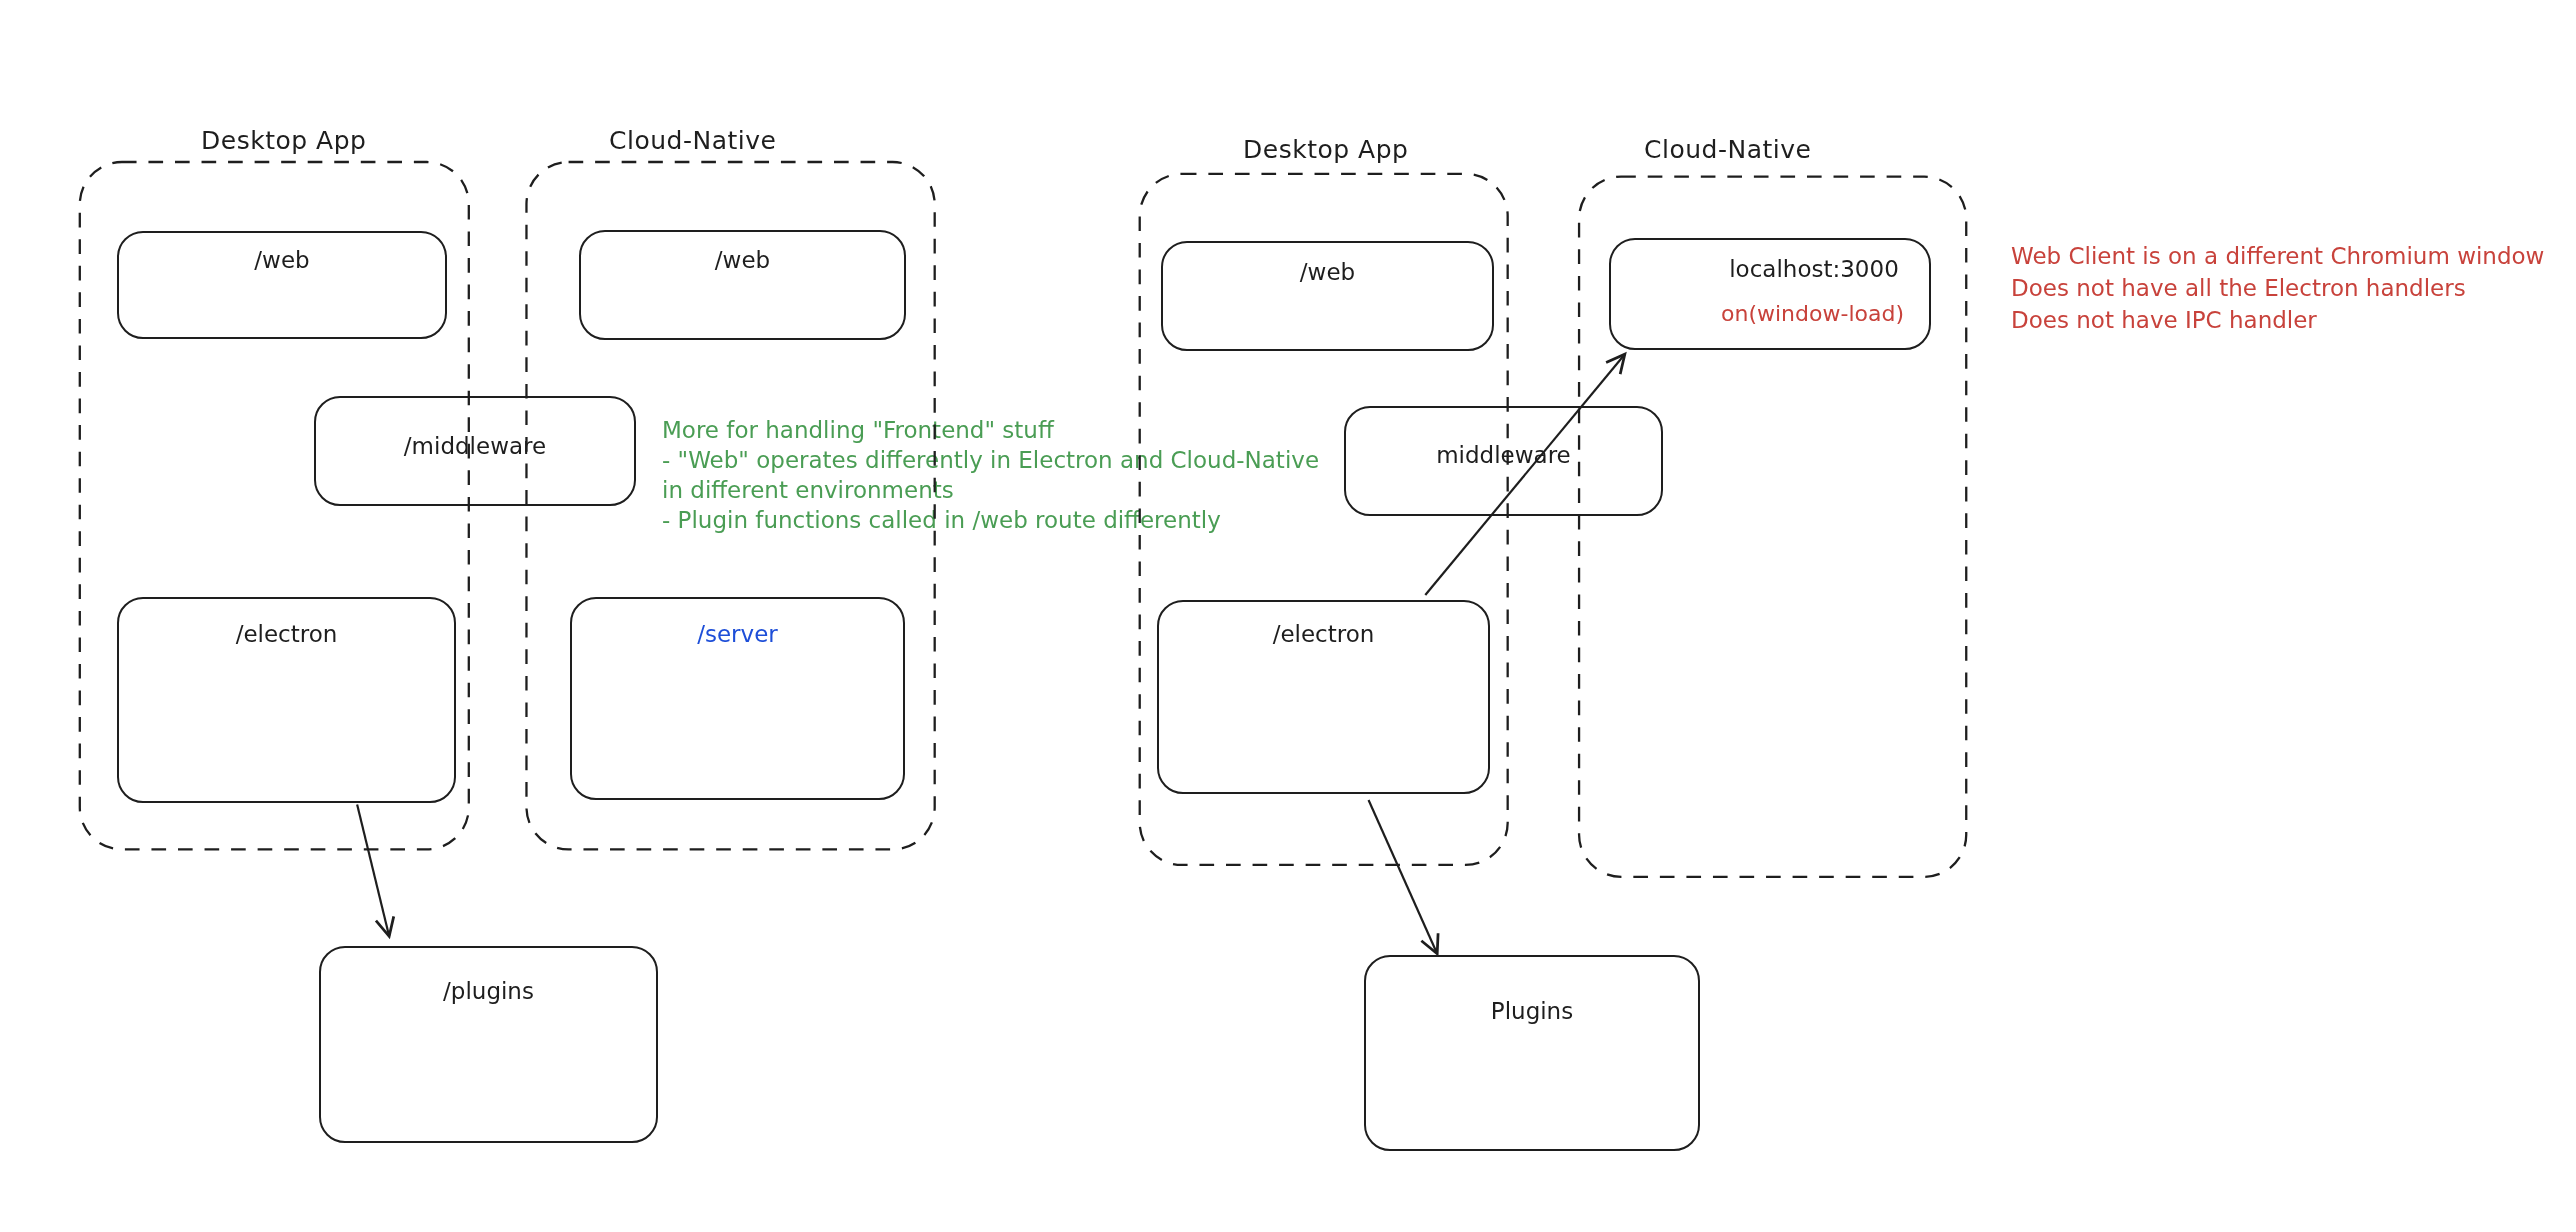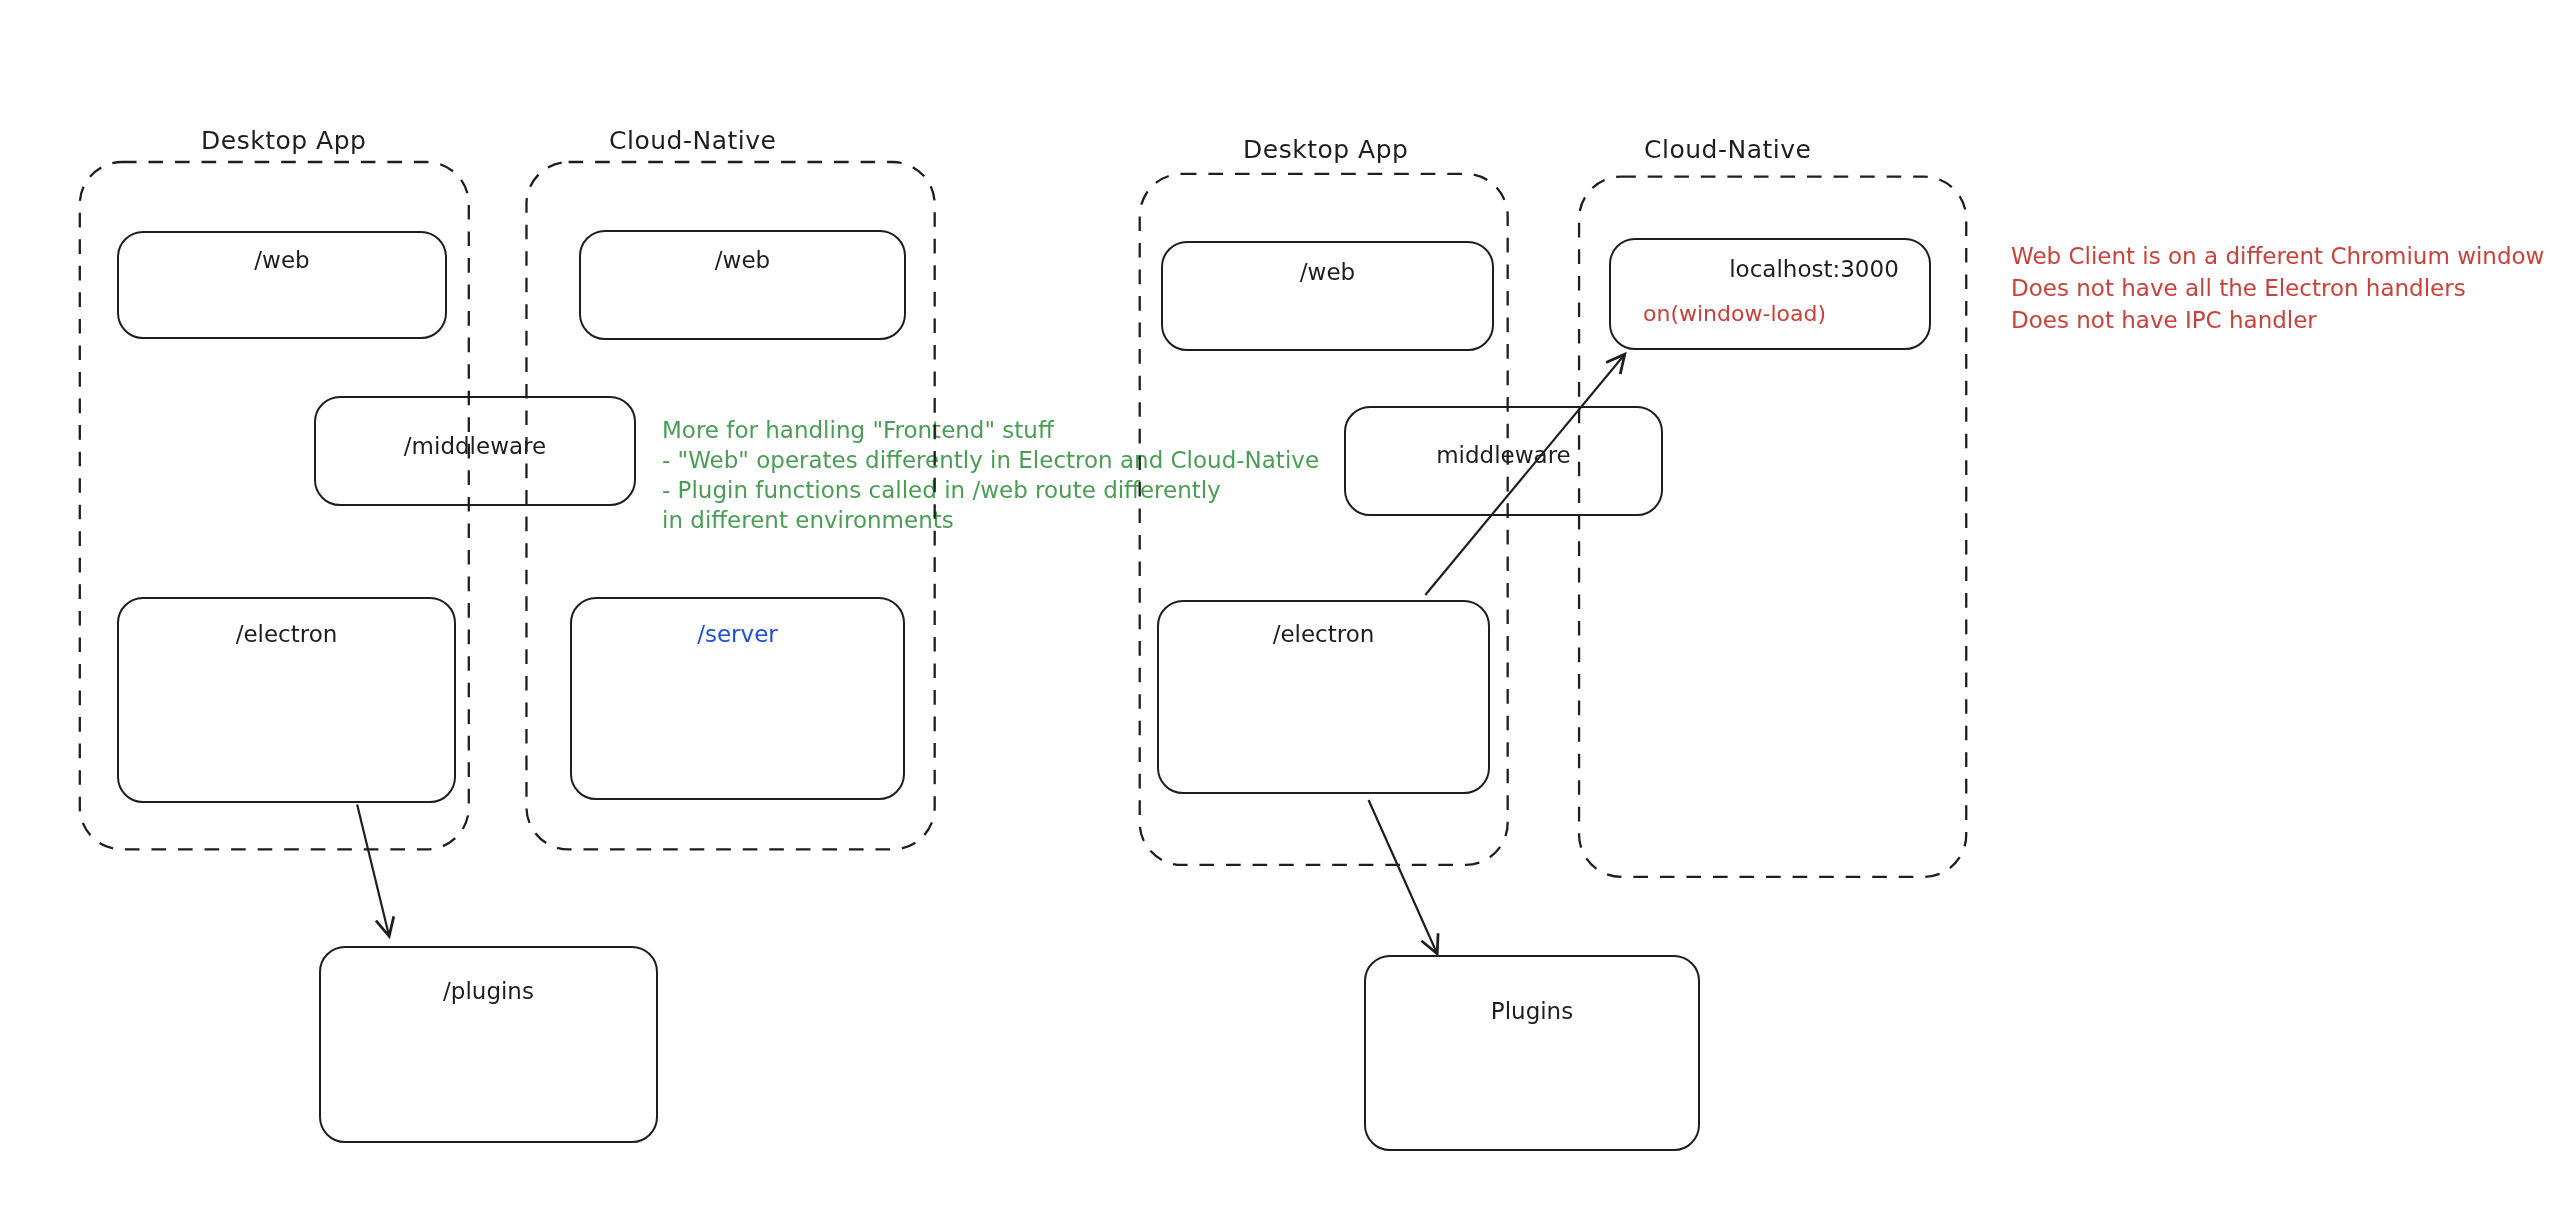--- a/index.html
+++ b/index.html
@@ -34,21 +34,21 @@
   .node-label {
     position: absolute;
     font-size: 23px;
     text-align: center;
     white-space: nowrap;
     z-index: 4;
   }
   .node-sublabel {
     position: absolute;
     font-size: 22px;
-    text-align: left;
+    text-align: center;
     white-space: nowrap;
     z-index: 4;
     color: #c8423b;
   }
   .note {
     position: absolute;
     font-size: 23px;
     white-space: nowrap;
     z-index: 4;
   }
@@ -97,22 +97,22 @@
 
   <div class="node-box" style="left:570px; top:597px; width:335px; height:203px;"></div>
   <div class="node-label" style="left:570px; top:621px; width:335px; color:#1d4ed8;">/server</div>
 
   <div class="node-box" style="left:319px; top:946px; width:339px; height:197px;"></div>
   <div class="node-label" style="left:319px; top:978px; width:339px;">/plugins</div>
 
   <div class="note note-green" style="left:662px; top:415px;">
     <span>More for handling "Frontend" stuff</span>
     <span>- "Web" operates differently in Electron and Cloud-Native</span>
+    <span>in different environments</span>
     <span>- Plugin functions called in /web route differently</span>
-    <span>in different environments</span>
   </div>
 
   <div class="group-label" style="left:1243px; top:135px;">Desktop App</div>
   <div class="group-label" style="left:1644px; top:135px;">Cloud-Native</div>
 
   <div class="node-box" style="left:1161px; top:241px; width:333px; height:110px;"></div>
   <div class="node-label" style="left:1161px; top:259px; width:333px;">/web</div>
 
   <div class="node-box" style="left:1609px; top:238px; width:322px; height:112px;"></div>
   <div class="node-label" style="left:1609px; top:256px; width:322px;margin-left:44px;">localhost:3000</div>

